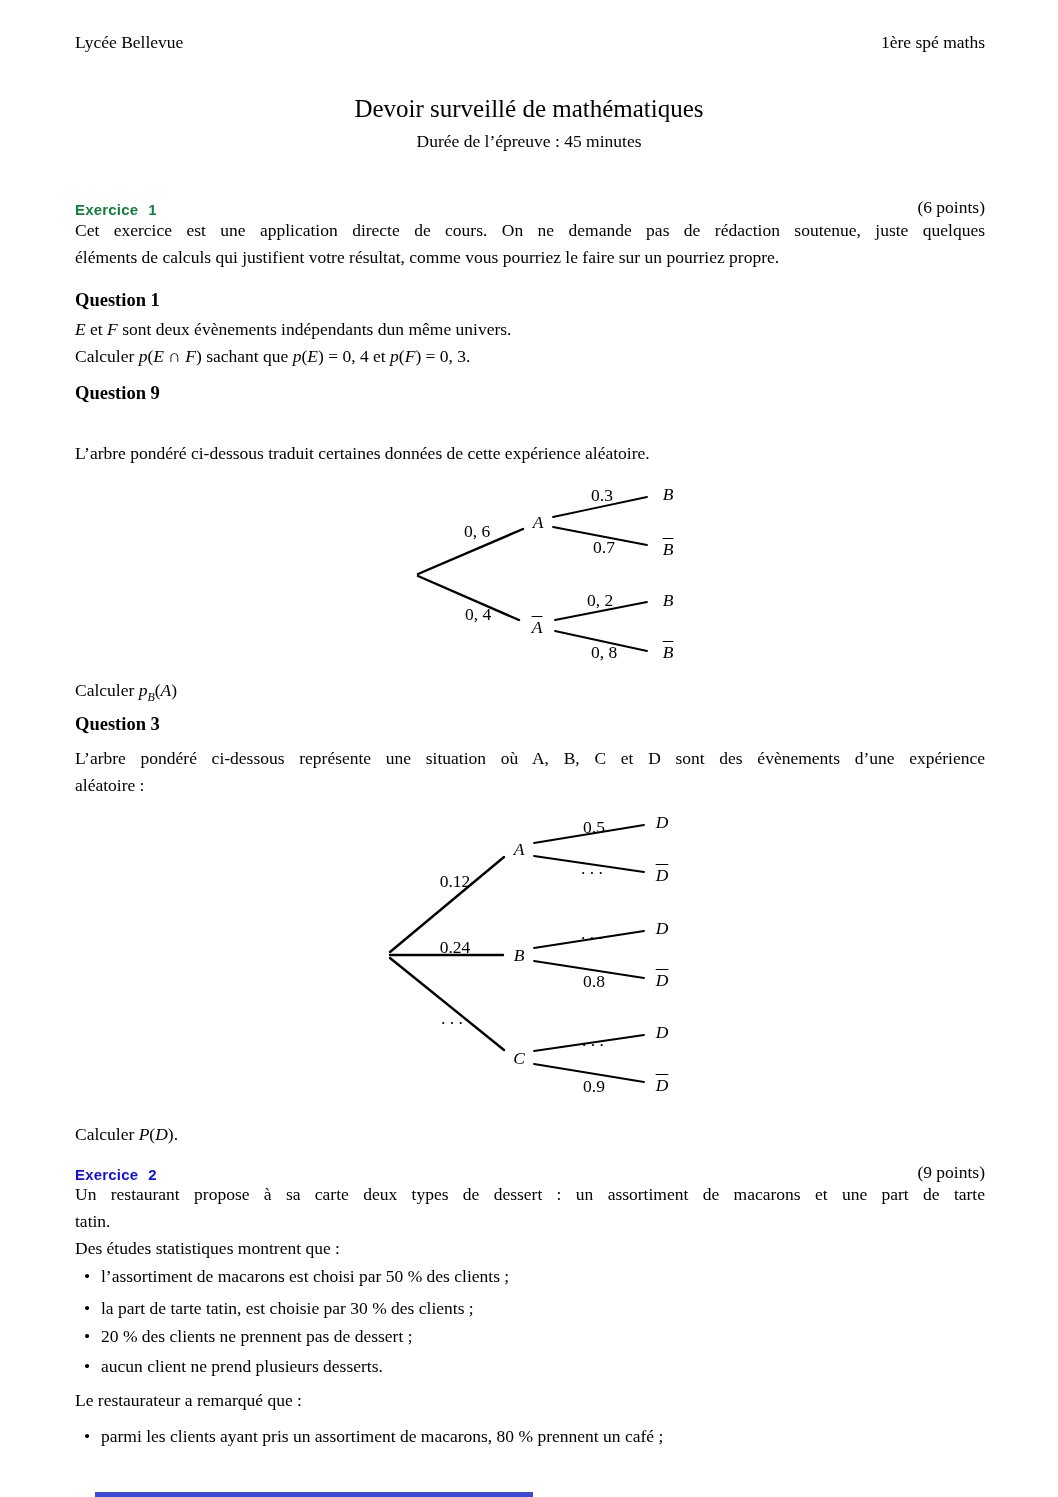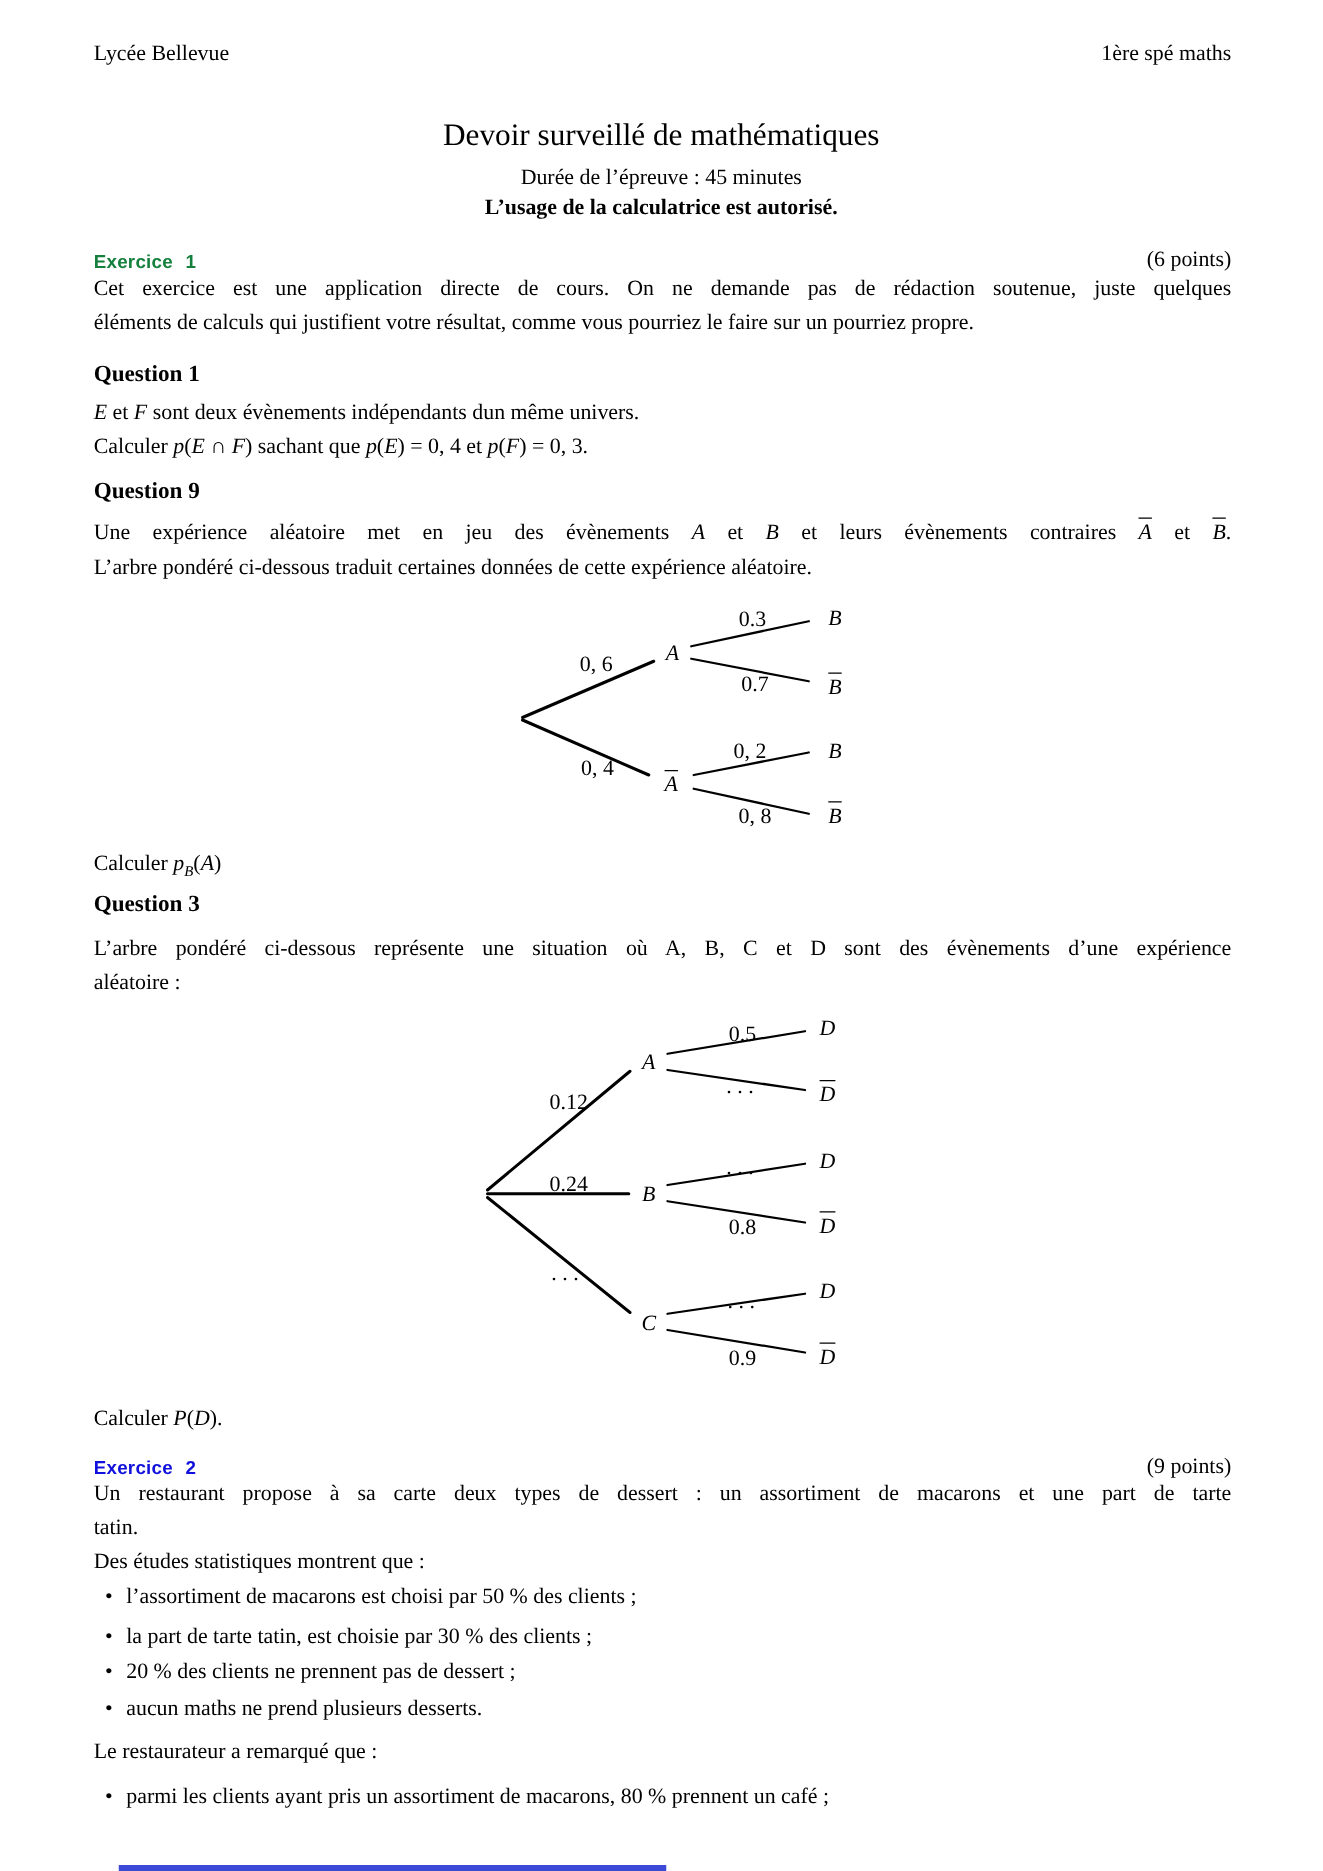--- a/index.html
+++ b/index.html
@@ -38,34 +38,32 @@
 </head>
 <body>
 
 <div id="page">
 
   <div class="abs lm" style="top:32px">Lycée Bellevue</div>
   <div class="abs rm" style="top:32px">1ère spé maths</div>
 
   <div class="abs center title" style="top:94px">Devoir surveillé de mathématiques</div>
   <div class="abs center" style="top:131px">Durée de l’épreuve : 45 minutes</div>
-  <div class="abs center bold" style="top:155px">L’usage de la calculatrice est autorisé.</div>
 
   <div class="abs lm exlabel" style="top: 199px; color: #15803d;"><span>Exercice</span><span class="exnum">1</span></div>
   <div class="abs rm points" style="top:197px">(6 points)</div>
 
   <div class="abs jline" style="top:220px">Cet exercice est une application directe de cours. On ne demande pas de rédaction soutenue, juste quelques</div>
   <div class="abs lm" style="top:247px">éléments de calculs qui justifient votre résultat, comme vous pourriez le faire sur un pourriez propre.</div>
 
   <div class="abs lm qhead" style="top:290px">Question 1</div>
   <div class="abs lm" style="top:319px"><span class="mi">E</span><span> et </span><span class="mi">F</span><span> sont deux évènements indépendants dun même univers.</span></div>
   <div class="abs lm" style="top:346px"><span>Calculer </span><span class="mi">p</span><span>(</span><span class="mi">E</span><span> ∩ </span><span class="mi">F</span><span>) sachant que </span><span class="mi">p</span><span>(</span><span class="mi">E</span><span>) = 0, 4 et </span><span class="mi">p</span><span>(</span><span class="mi">F</span><span>) = 0, 3.</span></div>
 
   <div class="abs lm qhead" style="top:383px">Question 9</div>
-  <div class="abs jline" style="top:415px"><span>Une expérience aléatoire met en jeu des évènements </span><span class="mi">A</span><span> et </span><span class="mi">B</span><span> et leurs évènements contraires </span><span class="mi ov">A</span><span> et </span><span class="mi ov">B</span><span>.</span></div>
   <div class="abs lm" style="top:443px">L’arbre pondéré ci-dessous traduit certaines données de cette expérience aléatoire.</div>
 
   <svg id="treelines" width="1058" height="1497">
       <line x1="418" y1="574" x2="523" y2="529" stroke="#000" stroke-width="2.4" stroke-linecap="round"></line>
       <line x1="418" y1="576" x2="519" y2="620" stroke="#000" stroke-width="2.4" stroke-linecap="round"></line>
       <line x1="553" y1="517" x2="647" y2="497" stroke="#000" stroke-width="1.8" stroke-linecap="round"></line>
       <line x1="553" y1="527" x2="647" y2="545" stroke="#000" stroke-width="1.8" stroke-linecap="round"></line>
       <line x1="555" y1="620" x2="647" y2="602" stroke="#000" stroke-width="1.8" stroke-linecap="round"></line>
       <line x1="555" y1="631" x2="647" y2="651" stroke="#000" stroke-width="1.8" stroke-linecap="round"></line>
       <line x1="390" y1="952" x2="504" y2="857" stroke="#000" stroke-width="2.4" stroke-linecap="round"></line>
@@ -134,21 +132,21 @@
   <div class="abs bullet-row" style="top:1298px;left:84px">
       <span class="bullet-marker">•</span>
       <span>la part de tarte tatin, est choisie par 30 % des clients ;</span>
     </div>
   <div class="abs bullet-row" style="top:1326px;left:84px">
       <span class="bullet-marker">•</span>
       <span>20 % des clients ne prennent pas de dessert ;</span>
     </div>
   <div class="abs bullet-row" style="top:1356px;left:84px">
       <span class="bullet-marker">•</span>
-      <span>aucun maths ne prend plusieurs desserts.</span>
+      <span>aucun client ne prend plusieurs desserts.</span>
     </div>
 
   <div class="abs lm" style="top:1390px">Le restaurateur a remarqué que :</div>
 
   <div class="abs bullet-row" style="top:1426px;left:84px">
       <span class="bullet-marker">•</span>
       <span>parmi les clients ayant pris un assortiment de macarons, 80 % prennent un café ;</span>
     </div>
 
   <div id="blue-bar" style="left: 95px; top: 1492px; width: 438px; height: 5px; background: rgb(59, 73, 214);"></div>

